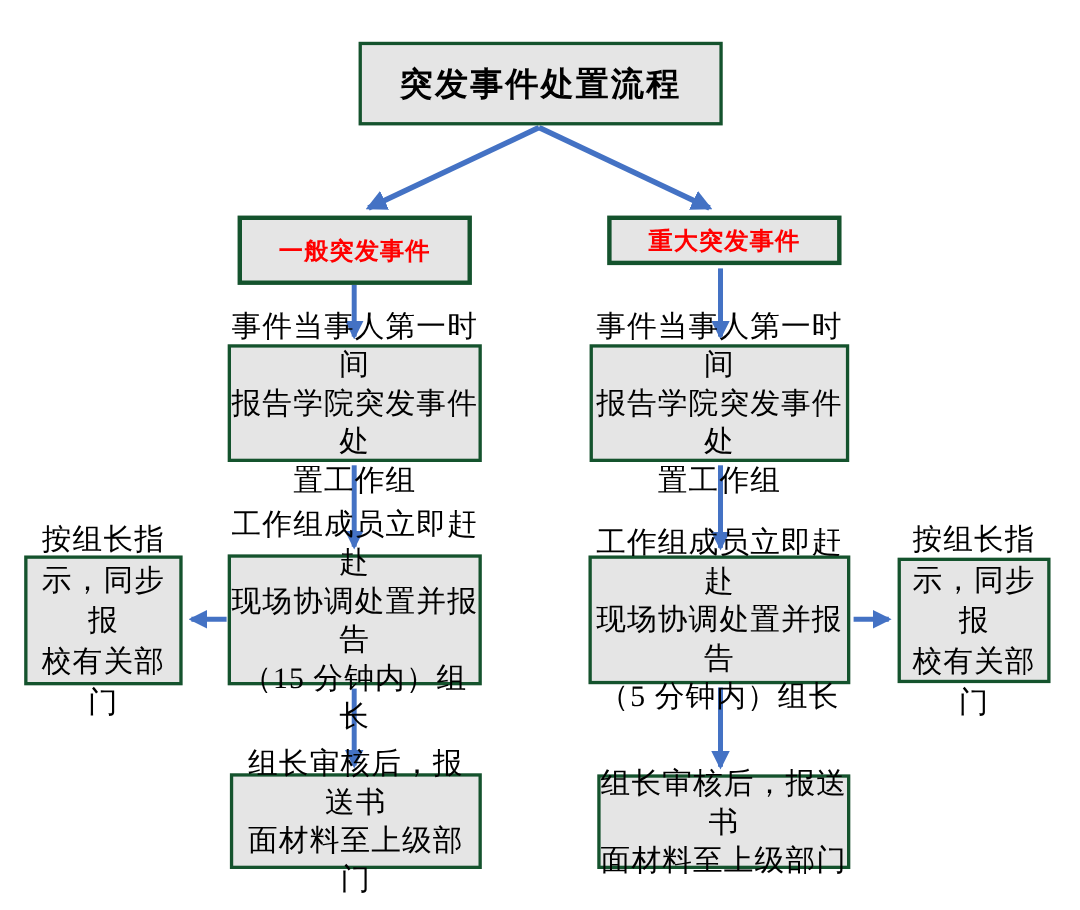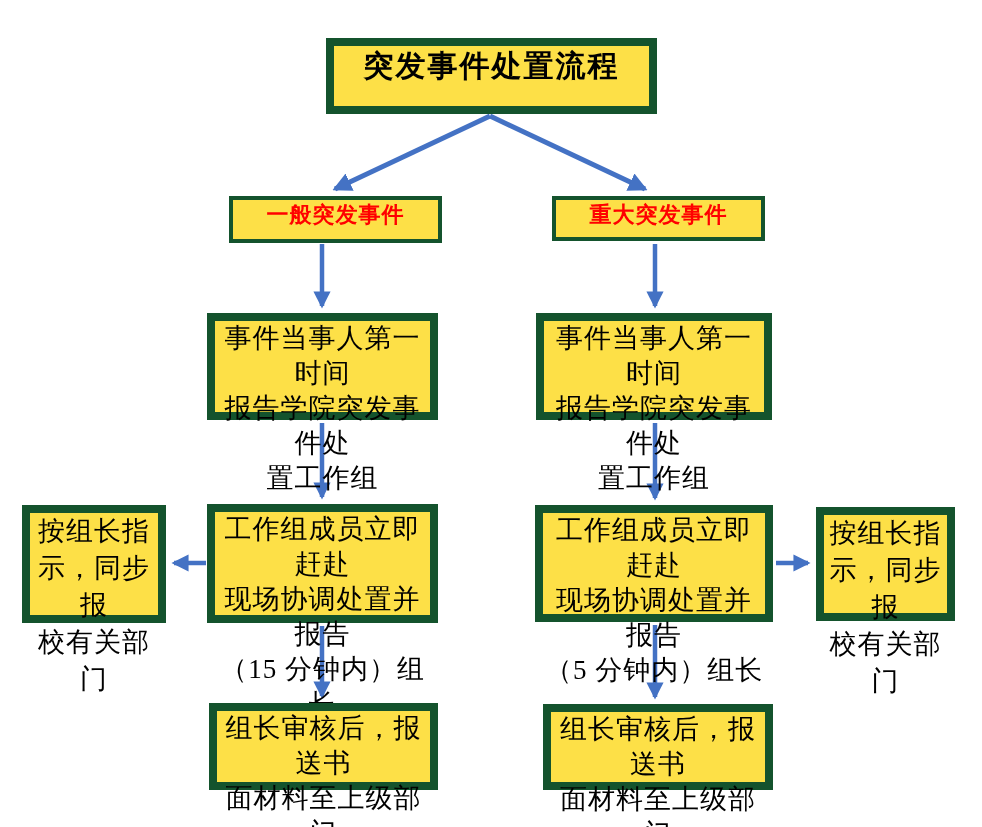--- a/index.html
+++ b/index.html
@@ -18,38 +18,39 @@
   }
   .arrow-layer {
     position: absolute;
     left: 0; top: 0;
     width: 982px; height: 827px;
     z-index: 1;
   }
   .node {
     position: absolute;
     box-sizing: border-box;
-    background: #fde047;
-    border: 8px solid #14532d;
+    background: #e5e5e5;
+    border: 3px solid #14532d;
     display: flex;
+    align-items: center;
     justify-content: center;
     text-align: center;
     z-index: 2;
   }
   .node .label {
     white-space: pre-line;
     letter-spacing: 1px;
   }
   
   .n-title { left: 326px; top: 38px; width: 331px; height: 76px; }
   .n-title .label { font-size: 30px; font-weight: bold; letter-spacing: 2px; }
   
   .n-branch { border-width: 4px; }
   .n-branch .label { font-size: 22px; font-weight: bold; color: #FF0000; }
-  .n-branch-general { left: 229px; top: 196px; width: 213px; height: 47px; }
+  .n-branch-general { left: 216px; top: 196px; width: 213px; height: 63px; }
   .n-branch-major   { left: 552px; top: 196px; width: 213px; height: 45px; }
   
   .n-process .label { font-size: 27px; line-height: 35px; }
   .n-report-general { left: 207px; top: 313px; width: 231px; height: 107px; }
   .n-report-major   { left: 536px; top: 313px; width: 236px; height: 107px; }
   .n-action-general { left: 207px; top: 504px; width: 231px; height: 119px; }
   .n-action-major   { left: 535px; top: 505px; width: 238px; height: 117px; }
   .n-notify-general { left: 22px;  top: 505px; width: 144px; height: 118px; }
   .n-notify-major   { left: 816px; top: 507px; width: 139px; height: 114px; }
   .n-notify-general .label, .n-notify-major .label { line-height: 37px; }

